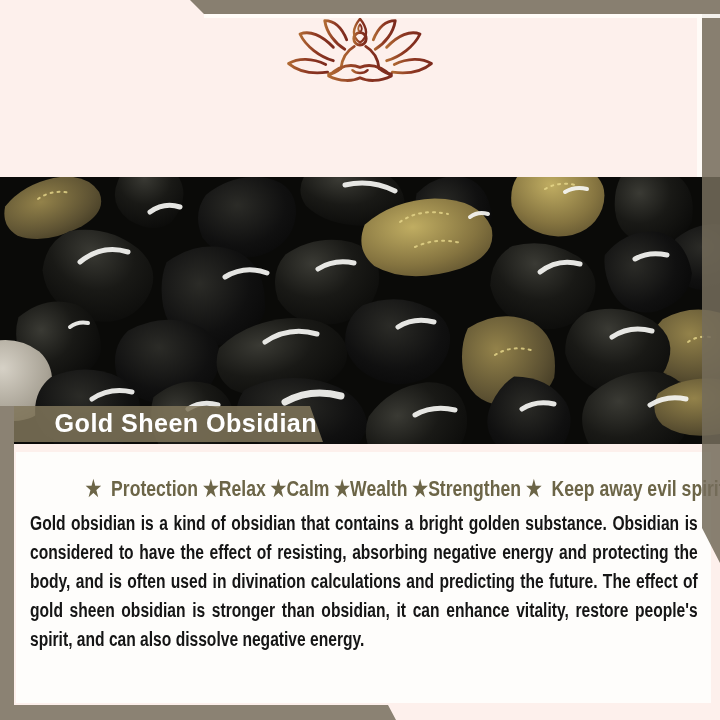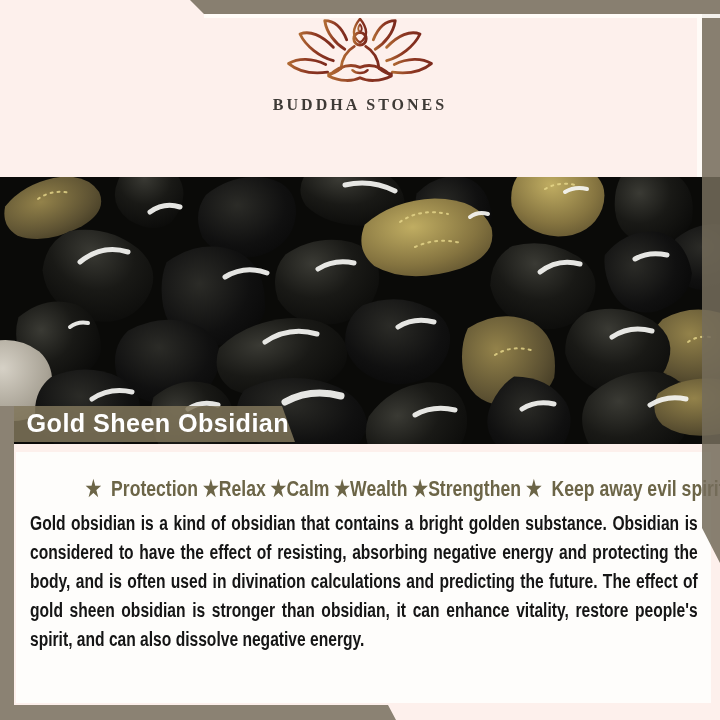--- a/index.html
+++ b/index.html
@@ -24,20 +24,21 @@
     font-size:33px;font-weight:bold;color:#5d5841;letter-spacing:-.3px;
     transform:scaleX(.9);transform-origin:50% 50%;white-space:nowrap;
   }
   
   .photo{position:absolute;left:0;top:177px;width:720px;height:267px;background:#0a0a08;}
   .photo svg{display:block;}
   .photo-label{
     position:absolute;left:14px;top:406px;width:281px;height:36px;
     background:rgba(128,118,90,.85);
     clip-path:polygon(0 0,calc(100% - 13px) 0,100% 100%,0 100%);
+    padding-left:28px;
   }
   .photo-label span{
     display:block;padding-left:13px;line-height:35px;white-space:nowrap;
     font-size:26px;font-weight:bold;color:#ffffff;letter-spacing:.4px;
     transform:scaleX(.97);transform-origin:0 50%;
   }
   
   .card{
     position:absolute;left:16px;top:452px;width:695px;height:251px;
     background:#fefdfb;
@@ -78,21 +79,20 @@
       <path d="M44,53 C30,46 15,46 5,52 C16,61 32,63 46,61"></path>
       <path d="M116,53 C130,46 145,46 155,52 C144,61 128,63 114,61"></path>
       <circle cx="80" cy="26" r="6.5"></circle>
       <path d="M80,11 C77.5,14 77.5,17 80,19 C82.5,17 82.5,14 80,11" stroke-width="2"></path>
       <path d="M74,34 C64,40 61,48 60,57 M86,34 C96,40 99,48 100,57"></path>
       <path d="M60,57 C55,61 51,63 47,63 M100,57 C105,61 109,63 113,63"></path>
       <path d="M47,65 C58,55 70,52 80,56 C90,52 102,55 113,65 C101,71 88,71 80,67 C72,71 59,71 47,65 Z"></path>
       <path d="M72,59 C76,63 84,63 88,59" stroke-width="2.5"></path>
     </g>
   </svg>
-  <div class="brand-name">BUDDHA STONES</div>
 
 
   <div class="photo">
     <svg width="720" height="267" viewBox="0 0 720 267" preserveAspectRatio="none" aria-hidden="true">
       <defs>
         <radialGradient id="gB1" cx=".35" cy=".3" r=".9">
           <stop offset="0" stop-color="#3a3a34"></stop>
             <stop offset=".45" stop-color="#191916"></stop>
             <stop offset="1" stop-color="#070706"></stop>
         </radialGradient>

